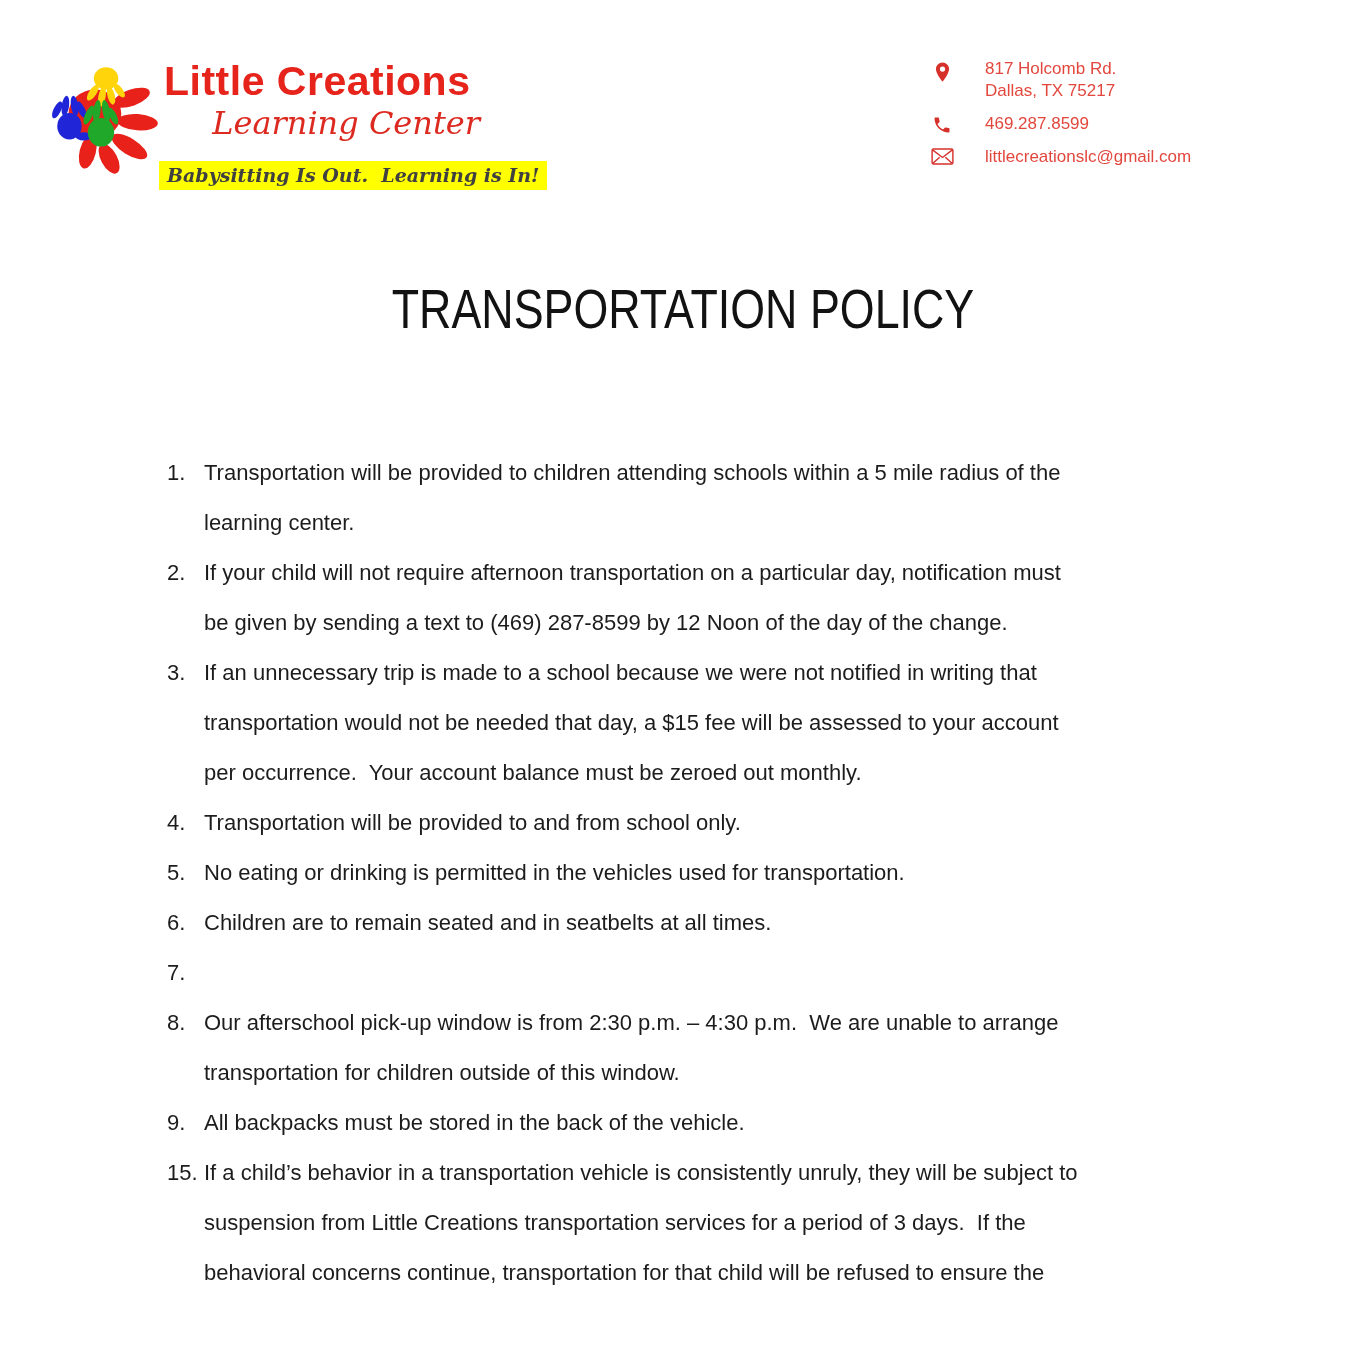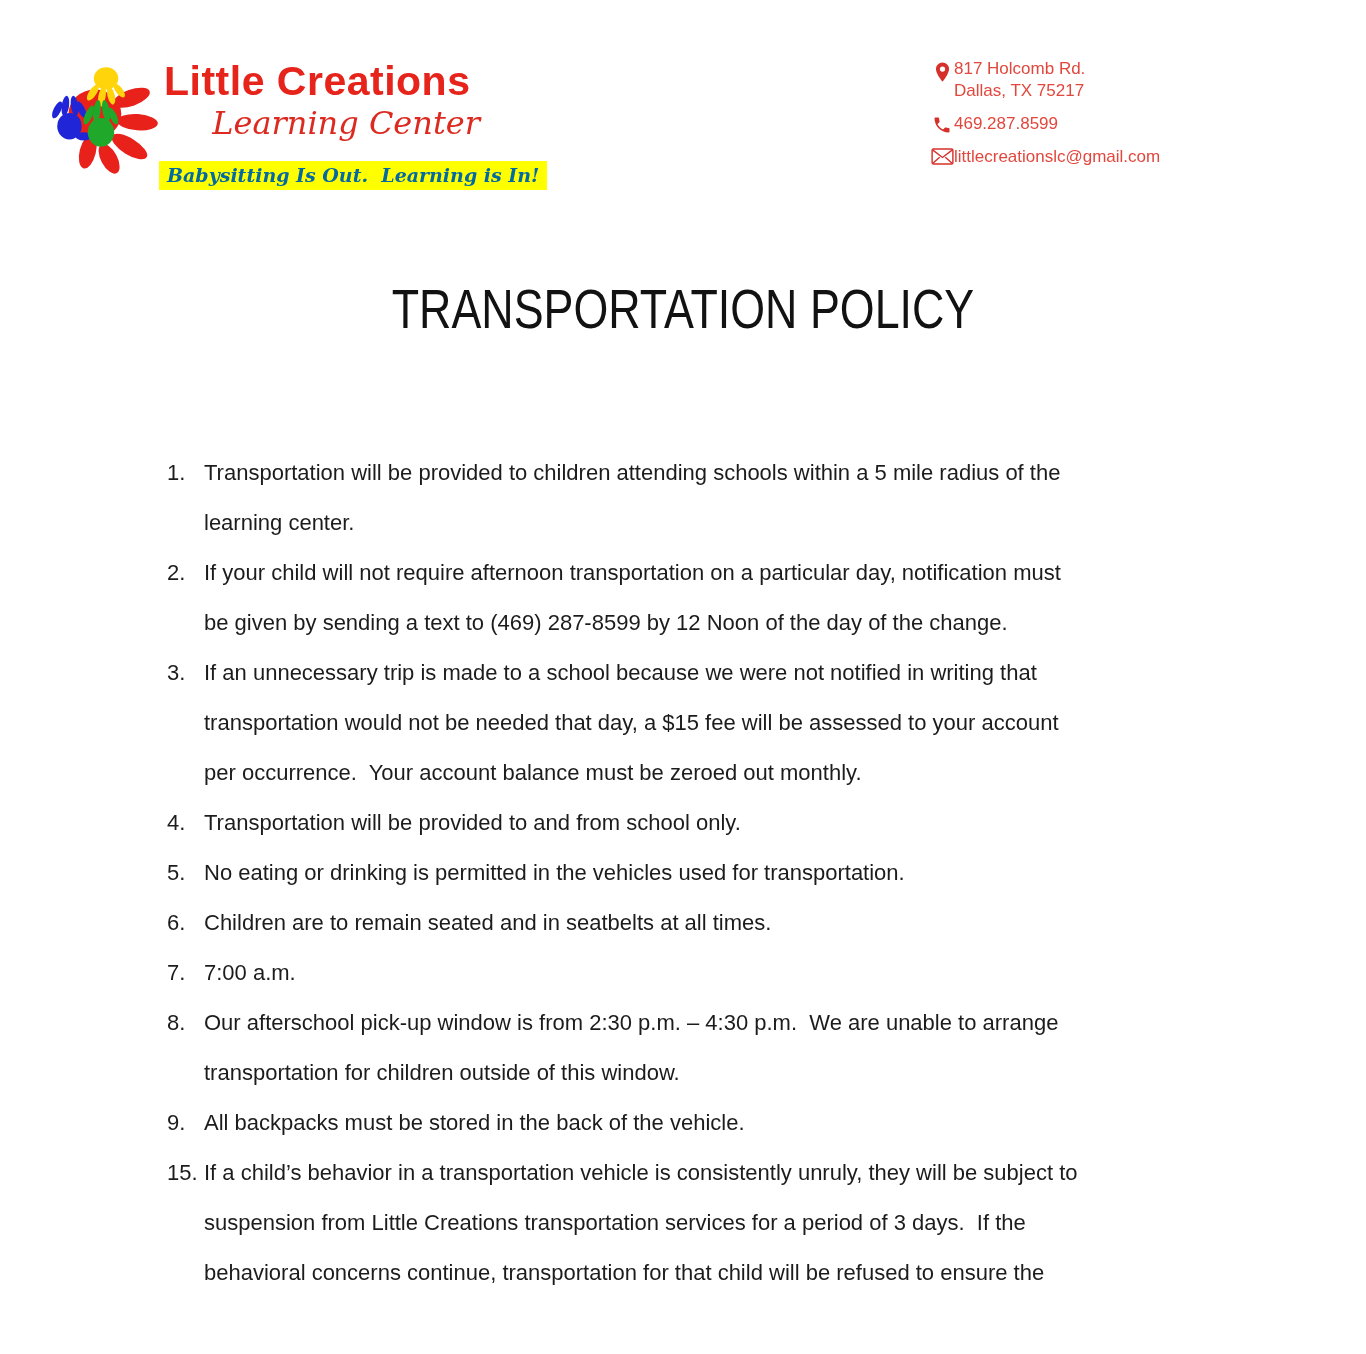--- a/index.html
+++ b/index.html
@@ -37,39 +37,40 @@
     font-family: "DejaVu Serif", serif;
     font-style: italic;
     font-size: 32px;
     color: #dc2a20;
     white-space: pre;
   }
   .tagline {
     position: absolute;
     left: 159px; top: 161px;
     background: #ffff00;
-    color: #0369a1;
+    color: #404040;
     font-family: "DejaVu Serif", serif;
     font-style: italic;
     font-weight: bold;
     font-size: 19px;
     padding: 3px 8px 4px 8px;
     white-space: pre;
     text-align: center;
   }
 
   .contact {
     position: absolute;
     left: 930px; top: 58px;
     color: #e2473d;
     font-size: 17px;
   }
   .contact-row {
     display: flex;
     align-items: flex-start;
+    gap: 31px;
     margin-bottom: 11px;
   }
   .contact-row .cicon { flex: 0 0 24px; display: flex; justify-content: center; padding-top: 1px; }
   .contact-row.phone-row .cicon, .contact-row.email-row .cicon { padding-top: 2px; }
   .ctext { line-height: 22px; }
   .cline { display: block; }
 
   
   .doc-title {
     position: absolute;
@@ -223,21 +224,20 @@
       </div>
       <div class="policy-item">
         <span class="item-number">6.</span>
         <div class="item-body">
           <div class="line"><span>Children are to remain seated and in seatbelts at all times.</span></div>
         </div>
       </div>
       <div class="policy-item">
         <span class="item-number">7.</span>
         <div class="item-body">
-          <div class="line"><span>7:00 a.m.</span></div>
         </div>
       </div>
       <div class="policy-item">
         <span class="item-number">8.</span>
         <div class="item-body">
           <div class="line"><span>Our afterschool pick-up window is from </span><b>2:30 p.m. – 4:30 p.m.</b><span>  We are unable to arrange</span></div>
           <div class="line"><span>transportation for children outside of this window.</span></div>
         </div>
       </div>
       <div class="policy-item">

